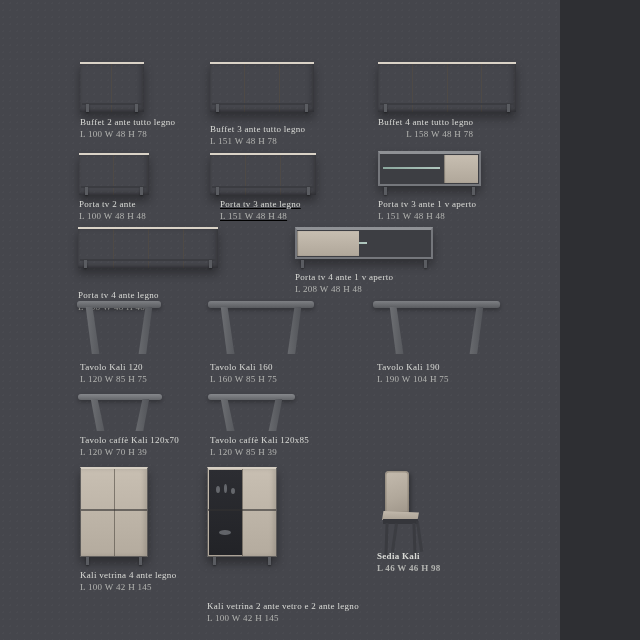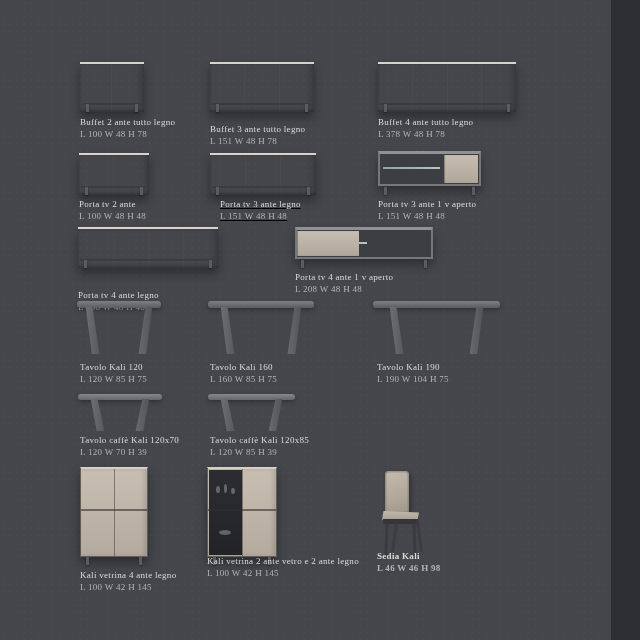--- a/index.html
+++ b/index.html
@@ -1,17 +1,17 @@
 <!DOCTYPE html>
 <html><head>
 <meta charset="utf-8">
 <style>
   html,body{margin:0;padding:0;background:#2e2f33;}
   #page{
-    position:relative; width:611px; height:640px; overflow:hidden;
+    position:relative; width:560px; height:640px; overflow:hidden;
     background-color:#45464c;
     background-image:radial-gradient(rgba(255,255,255,0.022) 1px, transparent 1px);
     background-size:7px 7px;
     font-family:"Liberation Serif","DejaVu Serif",serif;
   }
   .item{position:absolute;}
   .fig{position:absolute;}
   .cap{position:absolute; font-size:9px; letter-spacing:.3px; line-height:12px; white-space:nowrap;}
   .nm{color:#dadbd7;}
   .dm{color:#b3b4b1;}
@@ -113,23 +113,23 @@
     </div>
   </div>
 
   <div class="item">
     <div class="fig" style="left:378px;top:62px;width:138px;height:50px;">
       <div class="cab-body doors d4"></div>
         <div class="plinth"></div>
         <div class="leg l"></div>
         <div class="leg r"></div>
     </div>
-    <div class="cap" style="left:378px;top:116px;">
+    <div class="cap" style="left:378px;top:116px;text-align:right;">
       <div class="nm">Buffet 4 ante tutto legno</div>
-      <div class="dm">L 378 W 48 H 78</div>
+      <div class="dm">L 158 W 48 H 78</div>
     </div>
   </div>
 
   <div class="item">
     <div class="fig" style="left:79px;top:153px;width:70px;height:42px;">
       <div class="cab-body doors d2"></div>
         <div class="plinth"></div>
         <div class="leg l"></div>
         <div class="leg r"></div>
     </div>
@@ -279,21 +279,21 @@
           <div class="speck" style="left:15px;top:14px;width:3px;height:9px;"></div>
           <div class="speck" style="left:22px;top:18px;width:4px;height:6px;"></div>
           <div class="speck" style="left:10px;top:60px;width:12px;height:5px;"></div>
         </div>
         <div class="vseam"></div>
           <div class="hseam"></div>
       </div>
       <div class="leg l"></div>
         <div class="leg r"></div>
     </div>
-    <div class="cap" style="left:207px;top:555px;">
+    <div class="cap" style="left:207px;top:600px;">
       <div class="nm">Kali vetrina 2 ante vetro e 2 ante legno</div>
       <div class="dm">L 100 W 42 H 145</div>
     </div>
   </div>
 
   <div class="item">
     <div class="fig" style="left:377px;top:471px;width:50px;height:86px;">
       <div class="ch-back"></div>
       <div class="ch-seat"></div>
       <div class="ch-rail"></div>

